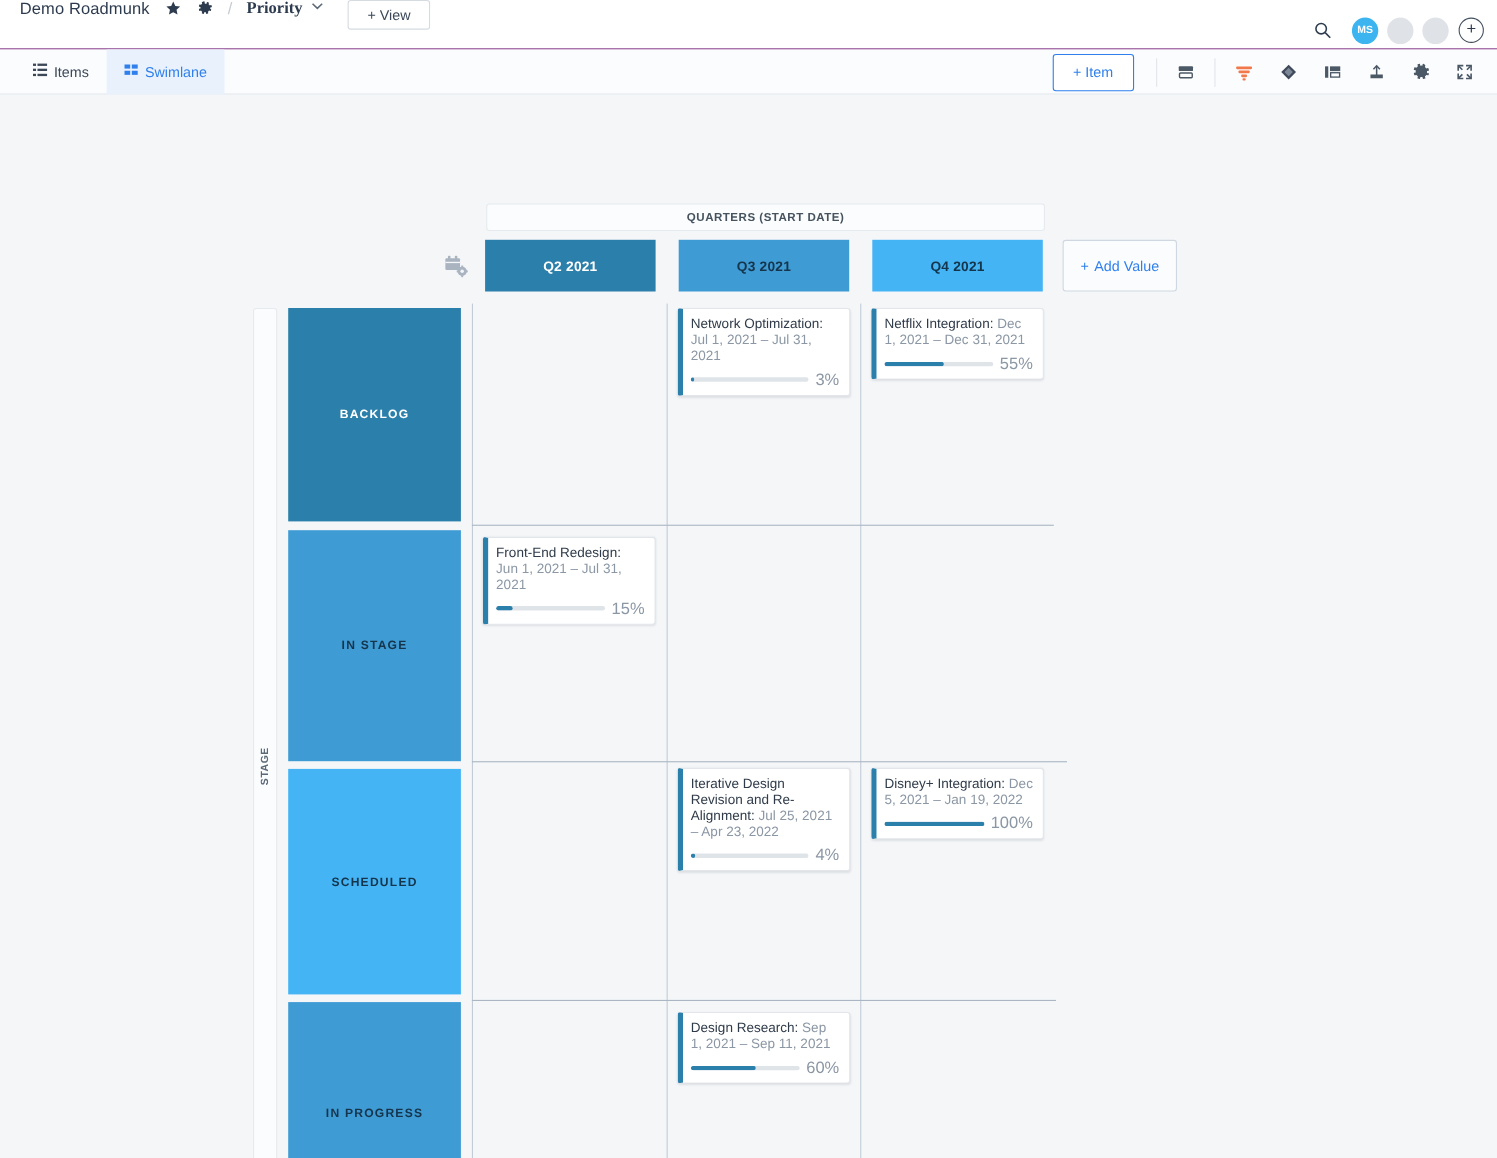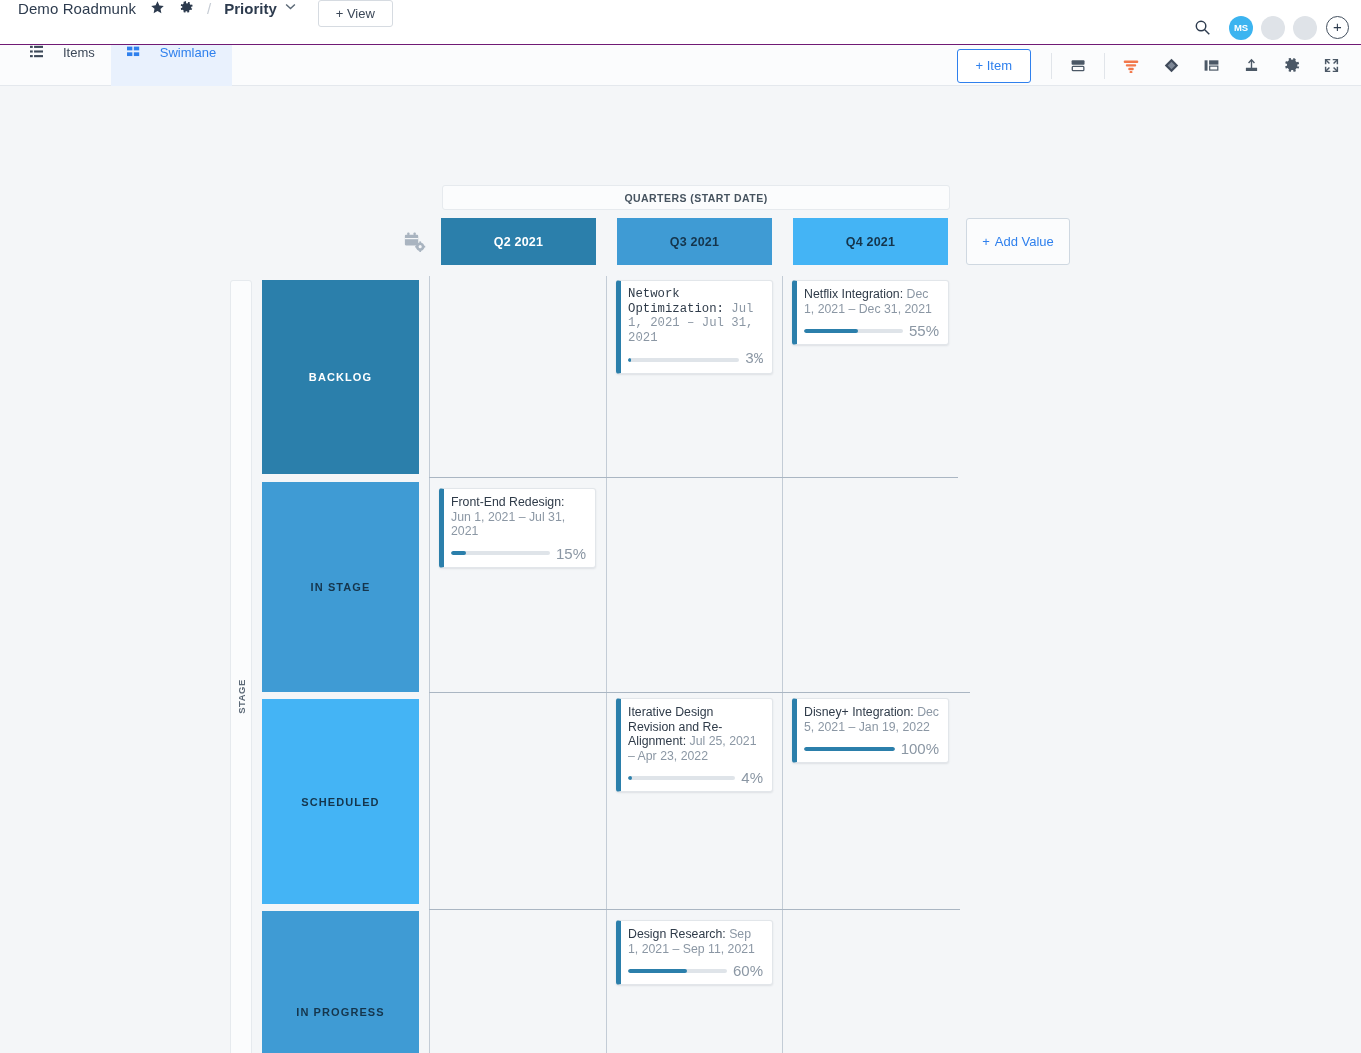--- a/index.html
+++ b/index.html
@@ -26,21 +26,21 @@
     font-size: 15px; color: #2d3b4e; letter-spacing: .1px;
   }
   .tb-icon {
     margin-left: 14px; color: #33404f;
     display: flex; align-items: center; cursor: pointer;
   }
   .tb-sep {
     margin: 0 13px; color: #c6ccd4; font-size: 15px;
   }
   #view-name {
-    font-size: 15px; font-weight: bold; color: #2d3b4e;
+    font-size: 15px; font-weight: bold; color: #2d3b4e; font-family: Liberation Serif, serif;
   }
   #view-caret {
     margin-left: 8px; color: #5b6876; font-size: 11px;
   }
   #add-view-btn {
     margin-left: 22px;
     height: 27px; padding: 0 17px;
     border: 1px solid #d6dbe1; border-radius: 3px;
     background: #fff; color: #3c4858; font-size: 13px;
     display: flex; align-items: center; justify-content: center;
@@ -70,21 +70,21 @@
   
   #toolbar {
     height: 41px; width: 100%;
     background: #fbfcfd;
     border-bottom: 1px solid #e4e8ed;
     display: flex; align-items: center;
     position: relative;
   }
   #tabs { display: flex; align-items: stretch; height: 41px; margin-left: 14px; }
   .tab {
-    display: flex; align-items: flex-start; gap: 20px;
+    display: flex; align-items: center; gap: 6px;
     padding: 0 16px; font-size: 13px; color: #3c4858;
     cursor: pointer;
   }
   .tab.active { background: #e9f1fd; color: #2f80ed; font-weight: normal; }
   #toolbar-right {
     position: absolute; right: 10px; top: 0; height: 41px;
     display: flex; align-items: center; gap: 0;
   }
   #item-btn {
     height: 28px; padding: 16px 18px; margin-right: 14px;
@@ -344,21 +344,21 @@
   <div class="lane-label" style="top:825px;height:201px;background:#3f9bd4;color:#15354c;">IN PROGRESS</div>
 
   <div class="col-line" style="left:429px;top:190px;height:836px;"></div>
   <div class="col-line" style="left:606px;top:190px;height:836px;"></div>
   <div class="col-line" style="left:782px;top:190px;height:836px;"></div>
 
   <div class="row-line" style="left:429px;top:391px;width:529px;"></div>
   <div class="row-line" style="left:429px;top:606px;width:541px;"></div>
   <div class="row-line" style="left:429px;top:823px;width:531px;"></div>
 
-  <div class="card" style="left:616px;top:194px;width:157px;font-family:Liberation Mono, monospace;">
+  <div class="card" style="left:616px;top:194px;width:157px;">
     <div class="card-text">
       <b>Network Optimization:</b><span> Jul 1, 2021 – Jul 31, 2021</span>
     </div>
     <div class="prog-row">
       <div class="prog-track">
         <div class="prog-fill" style="width:3%"></div>
       </div>
       <div class="prog-pct">3%</div>
     </div>
   </div>

